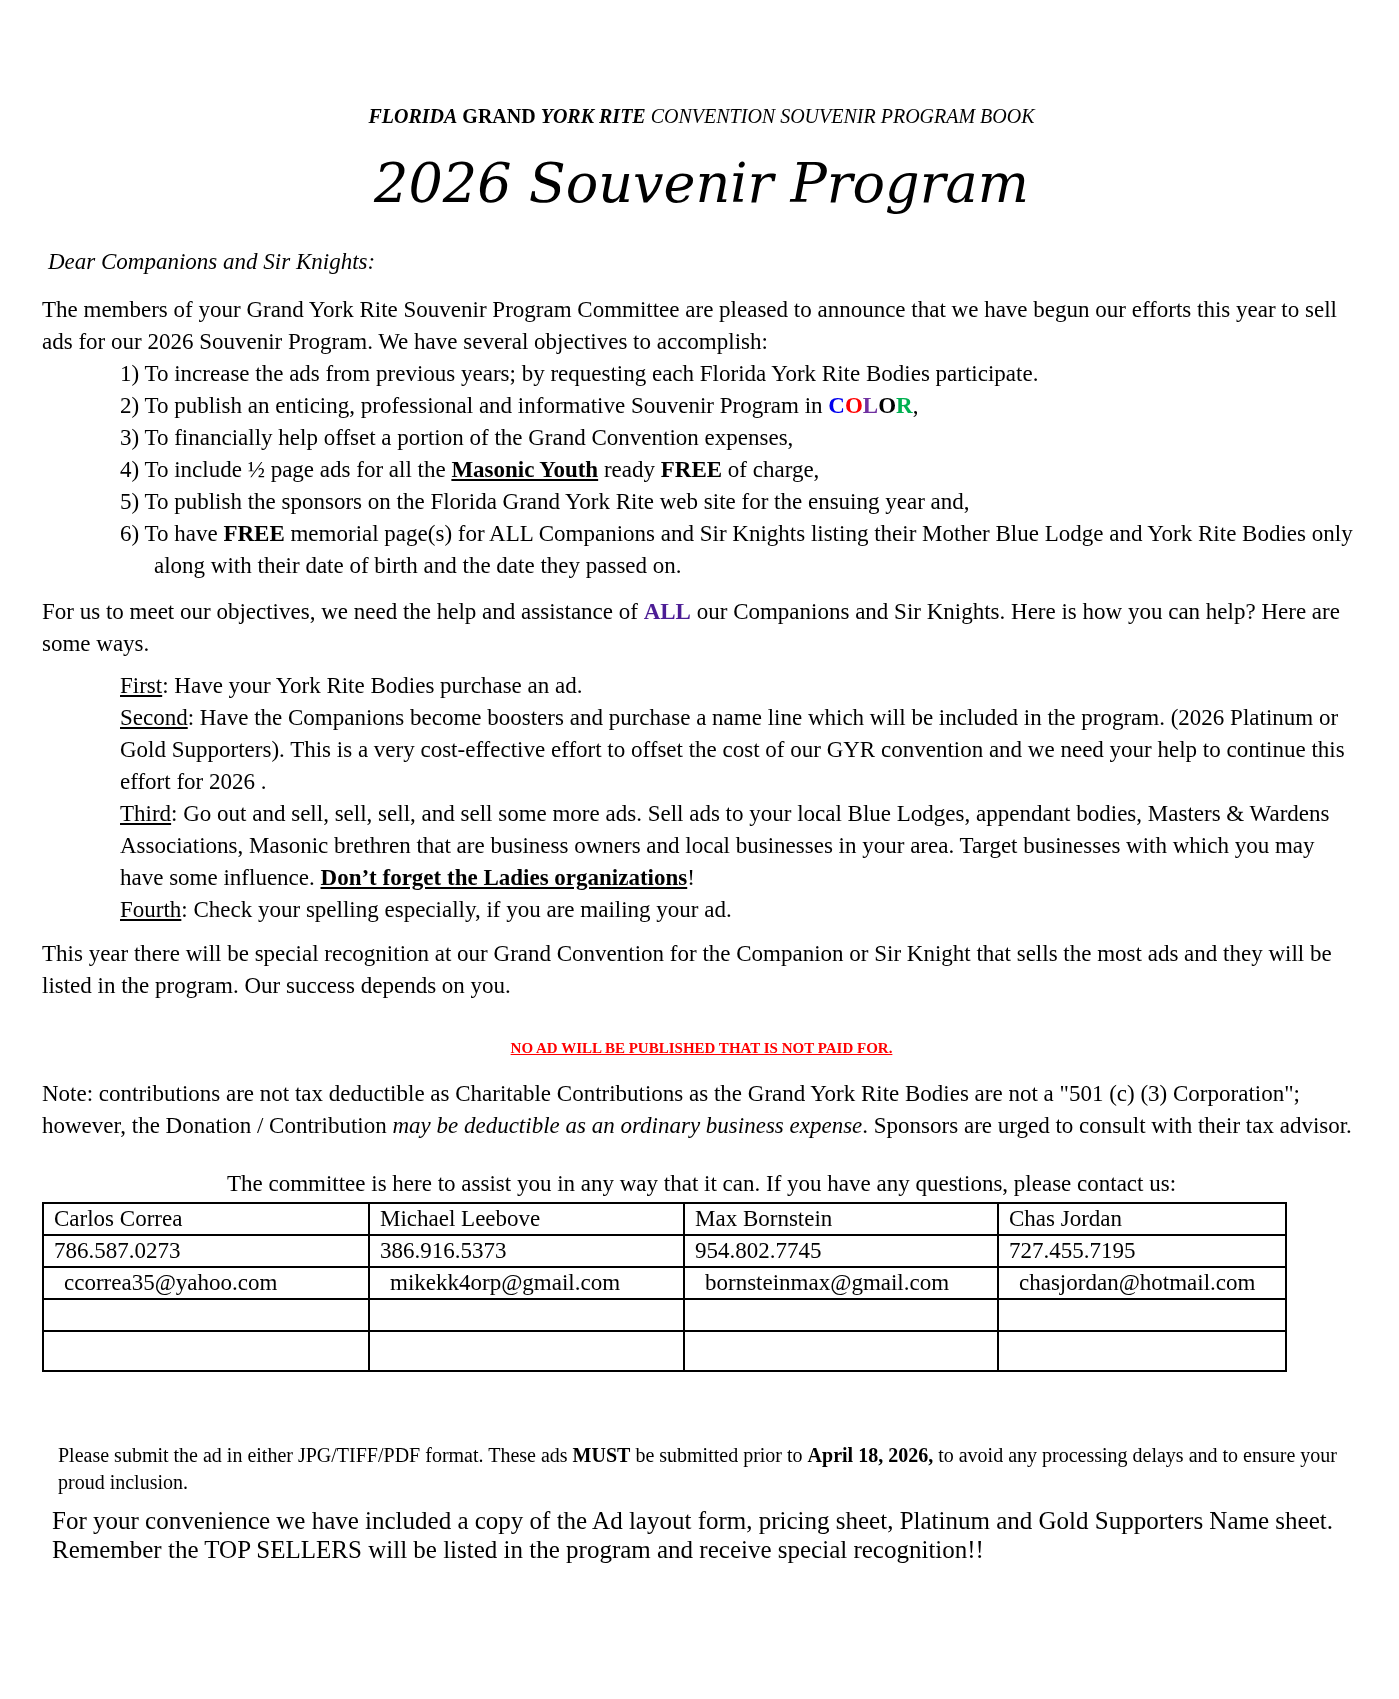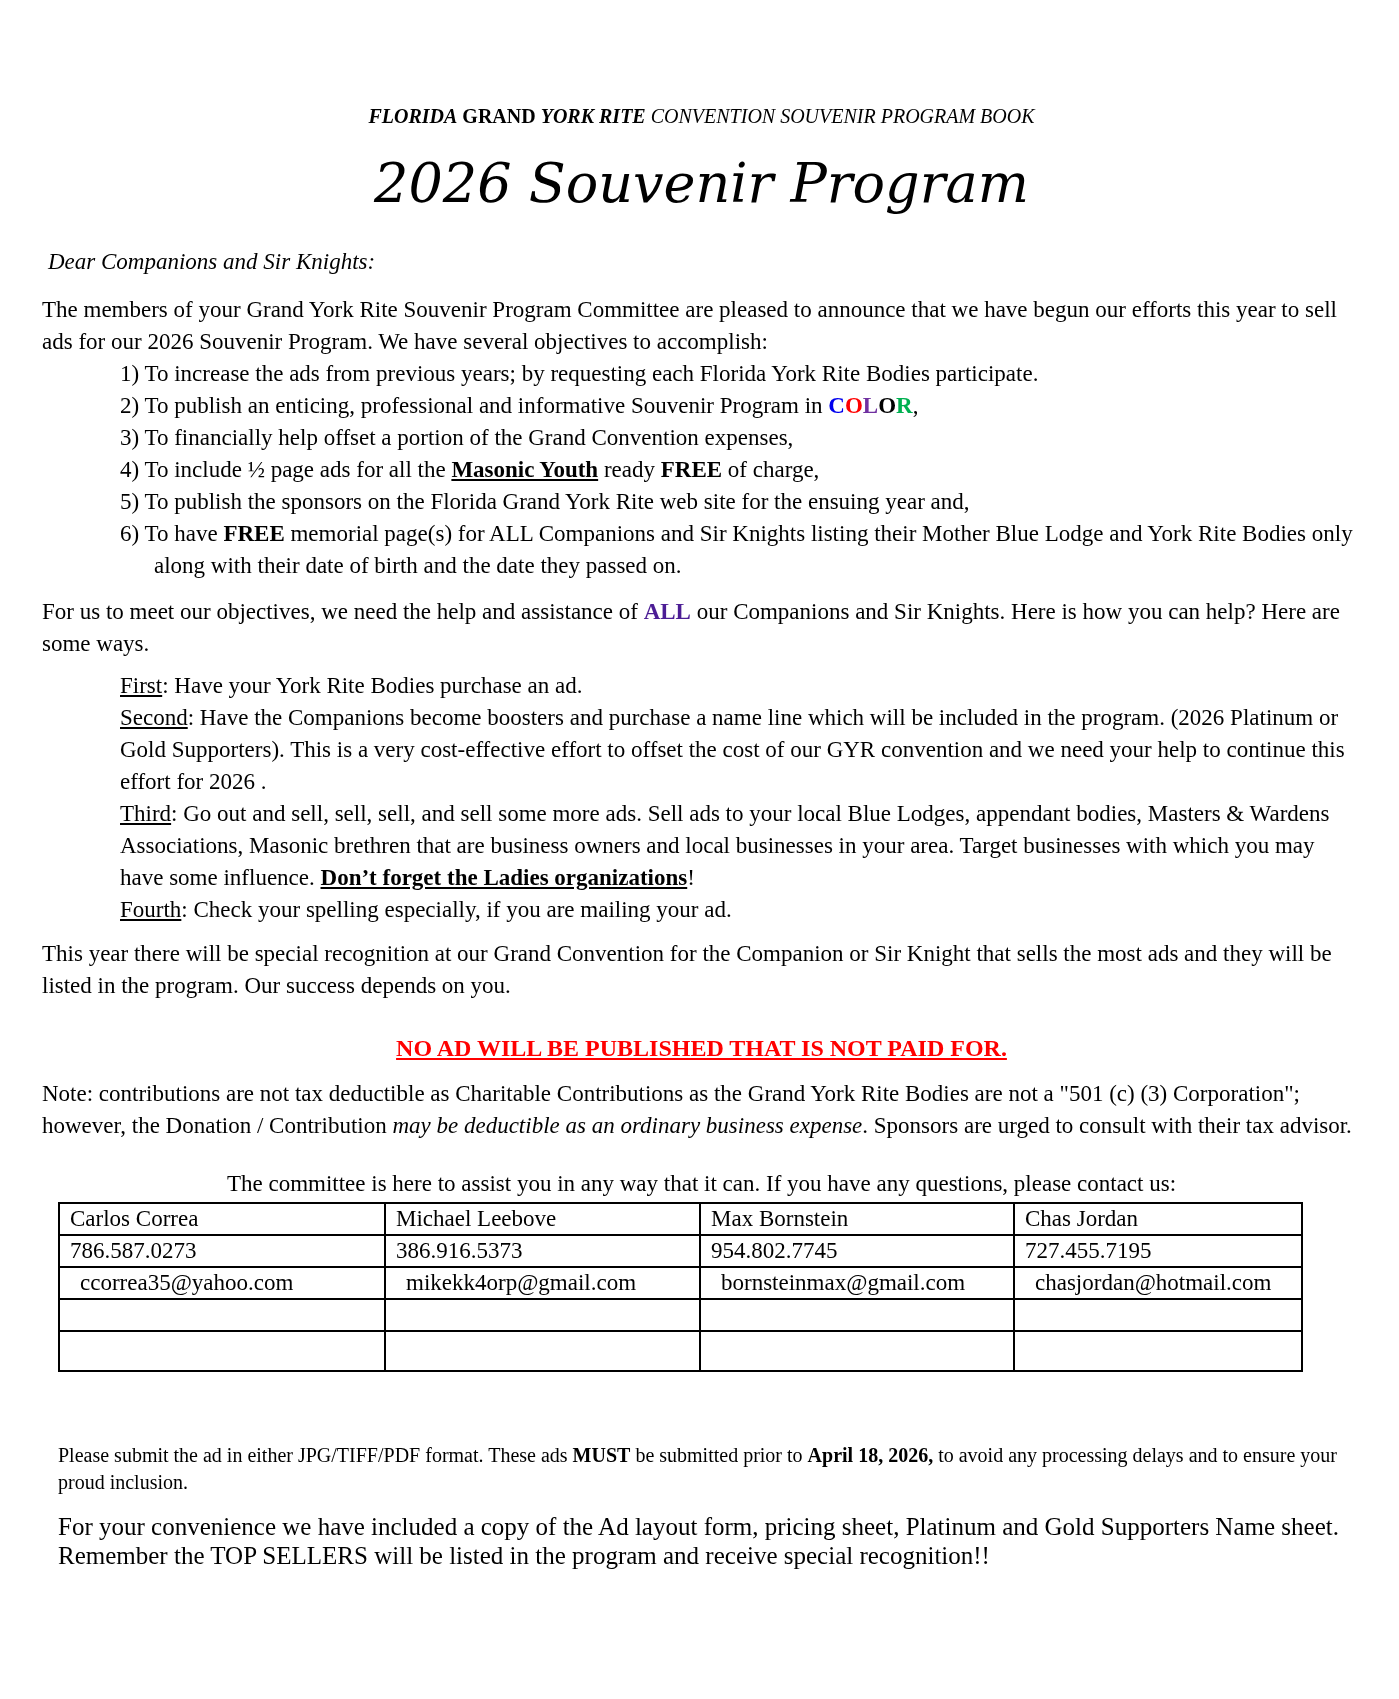--- a/index.html
+++ b/index.html
@@ -20,39 +20,39 @@
   .objectives{margin:0 0 0 78px;}
   .obj-item{padding-left:34px;text-indent:-34px;}
   .ways{margin:10px 0 0 78px;}
   .help-para{margin:14px 0 0 0;}
   .b{font-weight:bold;}
   .u{text-decoration:underline;}
   .i{font-style:italic;}
   .red{color:#4c1d95;}
   .no-ad{
     text-align:center;font-weight:bold;color:#FF0000;text-decoration:underline;
-    margin:30px 0 0 0;font-size:24px;
+    margin:30px 0 0 0;font-size:15px;
   }
   .note{margin:14px 0 0 0;}
   .committee-line{text-align:center;margin:26px 0 0 0;}
   table.committee{
-    border-collapse:collapse;width:1243px;margin:2px 0 0 16px;table-layout:fixed;
+    border-collapse:collapse;width:1243px;margin:2px 0 0 0;table-layout:fixed;
   }
   table.committee td{
     border:2px solid #000;padding:1px 10px;font-size:23px;line-height:28px;
     height:28px;overflow:hidden;vertical-align:middle;
   }
   table.committee col.c1{width:326px;}
   table.committee col.c2{width:315px;}
   table.committee col.c3{width:314px;}
   table.committee col.c4{width:288px;}
   table.committee tr.email-row td{padding-left:20px;}
   table.committee tr.empty-tall td{height:36px;}
   .submit-para{margin:70px 0 0 16px;font-size:20px;line-height:27px;}
-  .convenience-para{margin:16px;font-size:25px;line-height:29px;}
+  .convenience-para{margin:10px;font-size:25px;line-height:29px;}
 </style>
 </head>
 <body>
 
 <div class="page">
 
   <div class="header-line">
     <span class="bi">FLORIDA</span><span class="b-upright"> GRAND </span><span class="bi">YORK RITE</span><span> CONVENTION SOUVENIR PROGRAM BOOK</span>
   </div>
 

